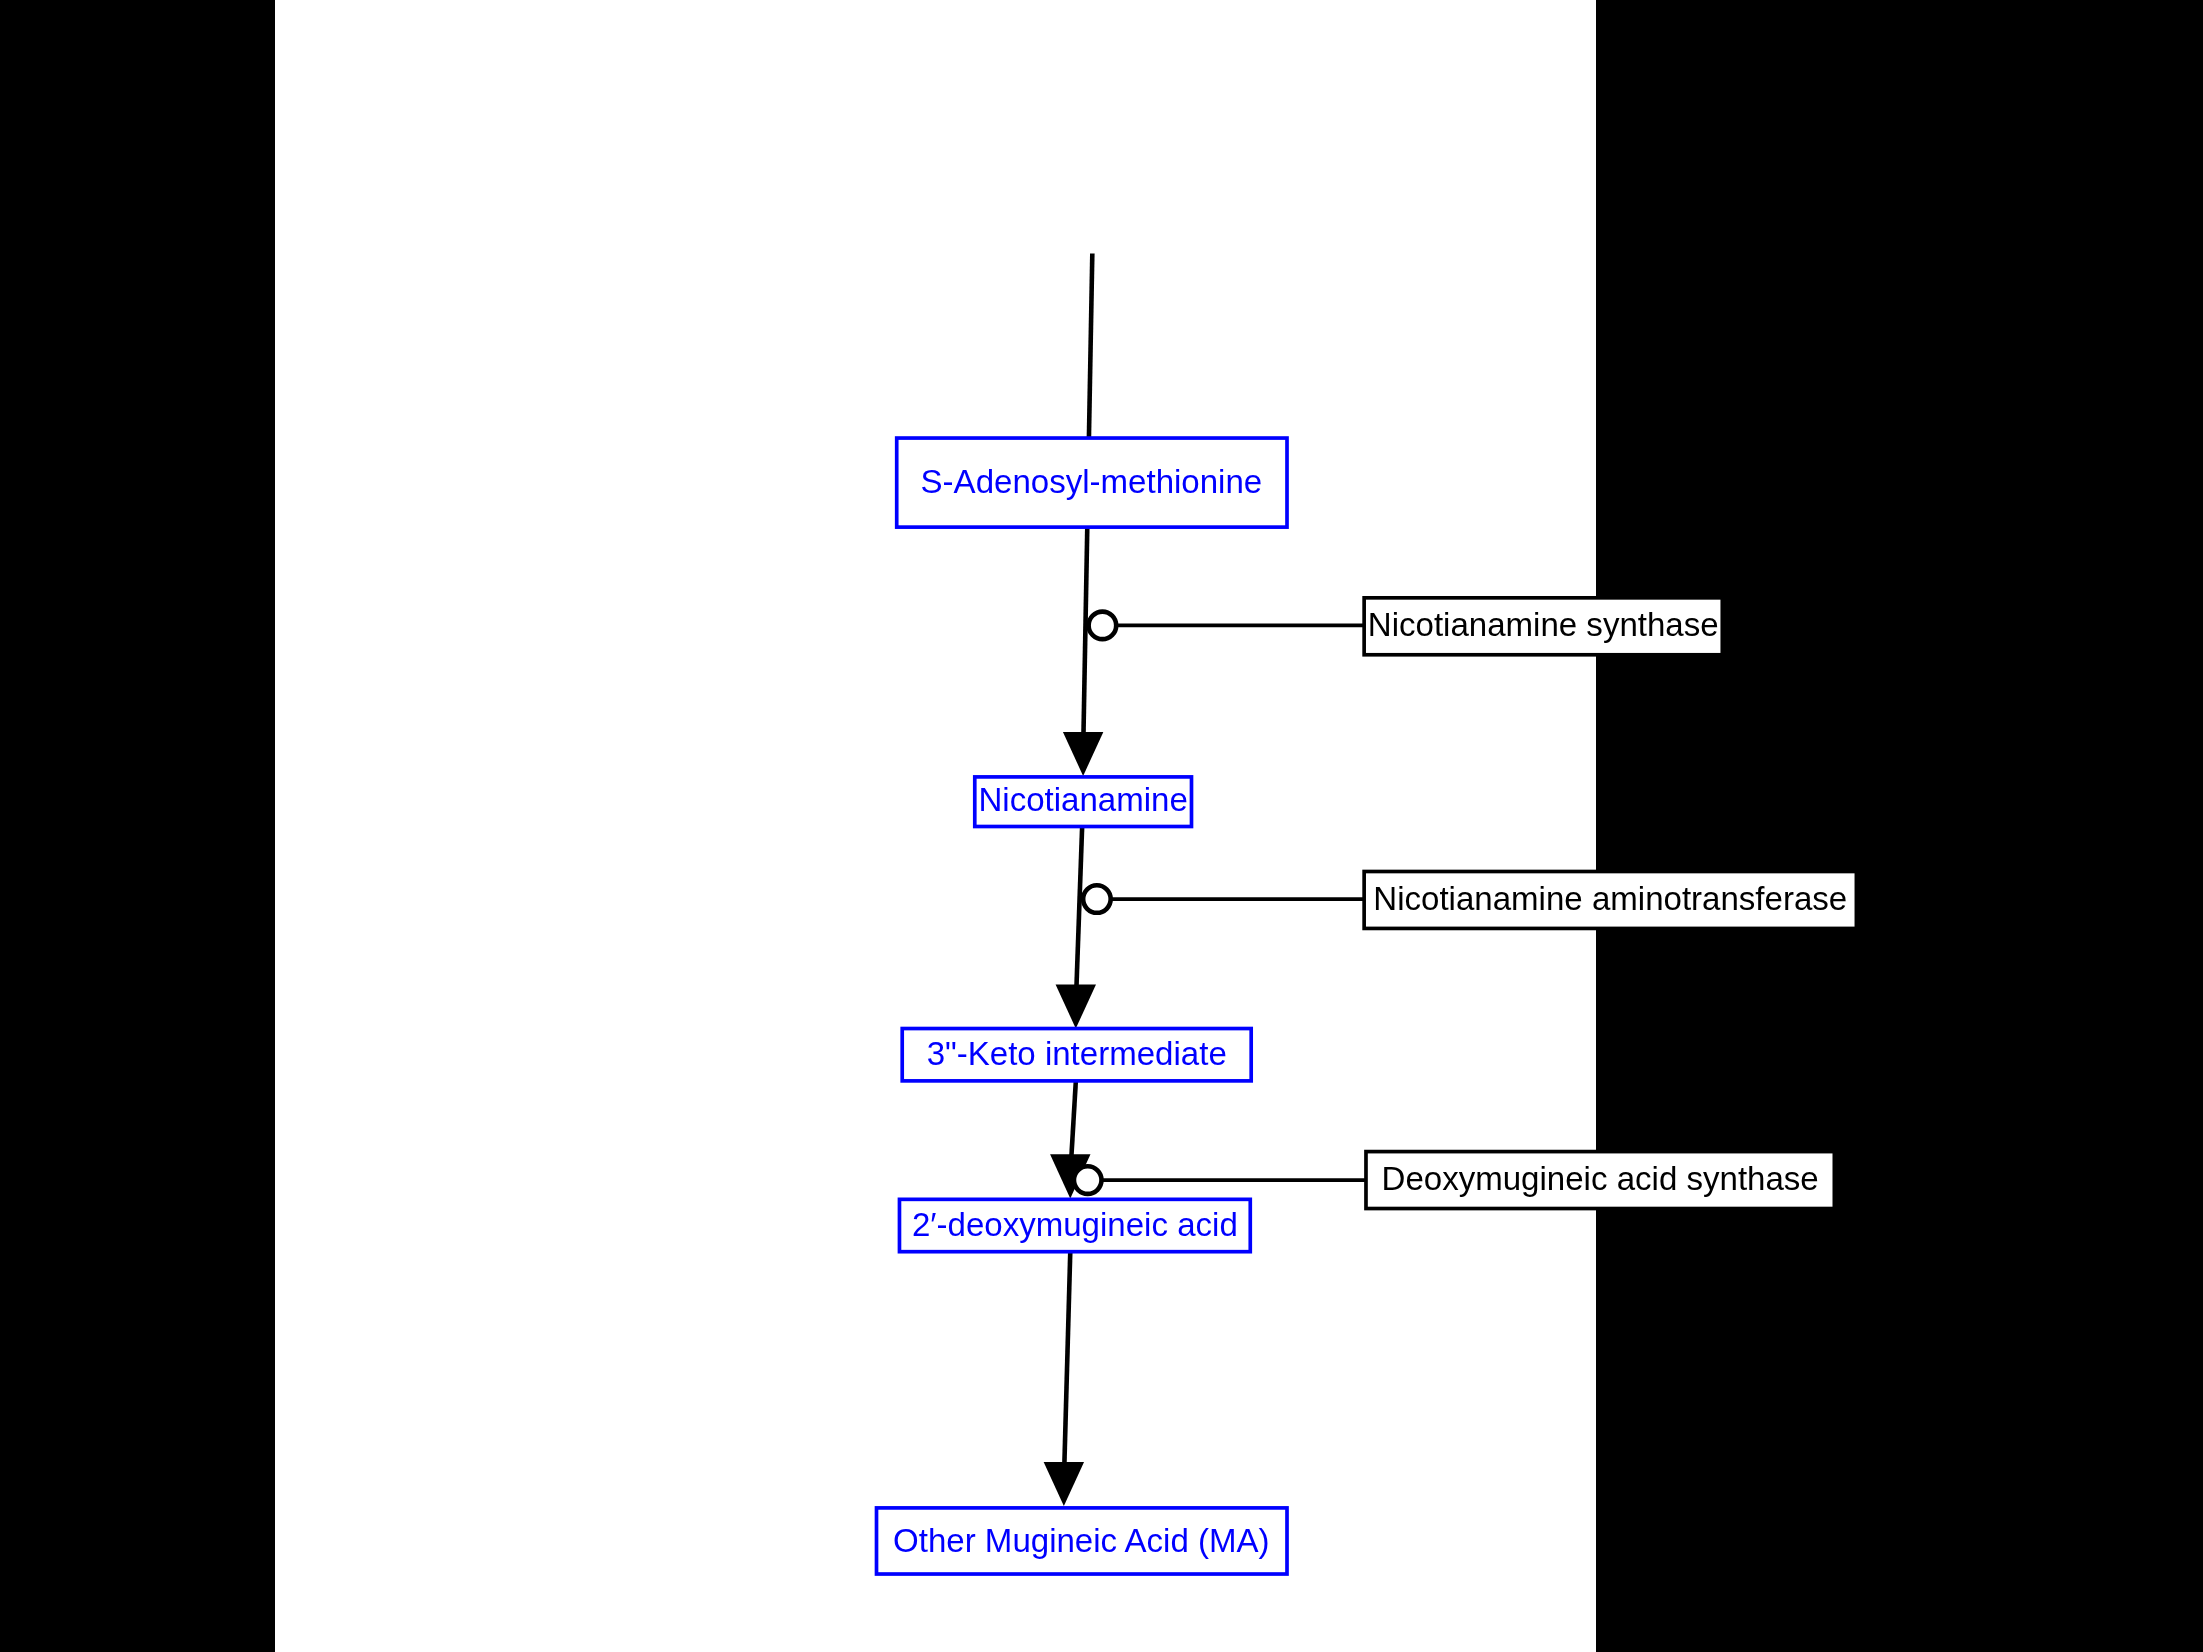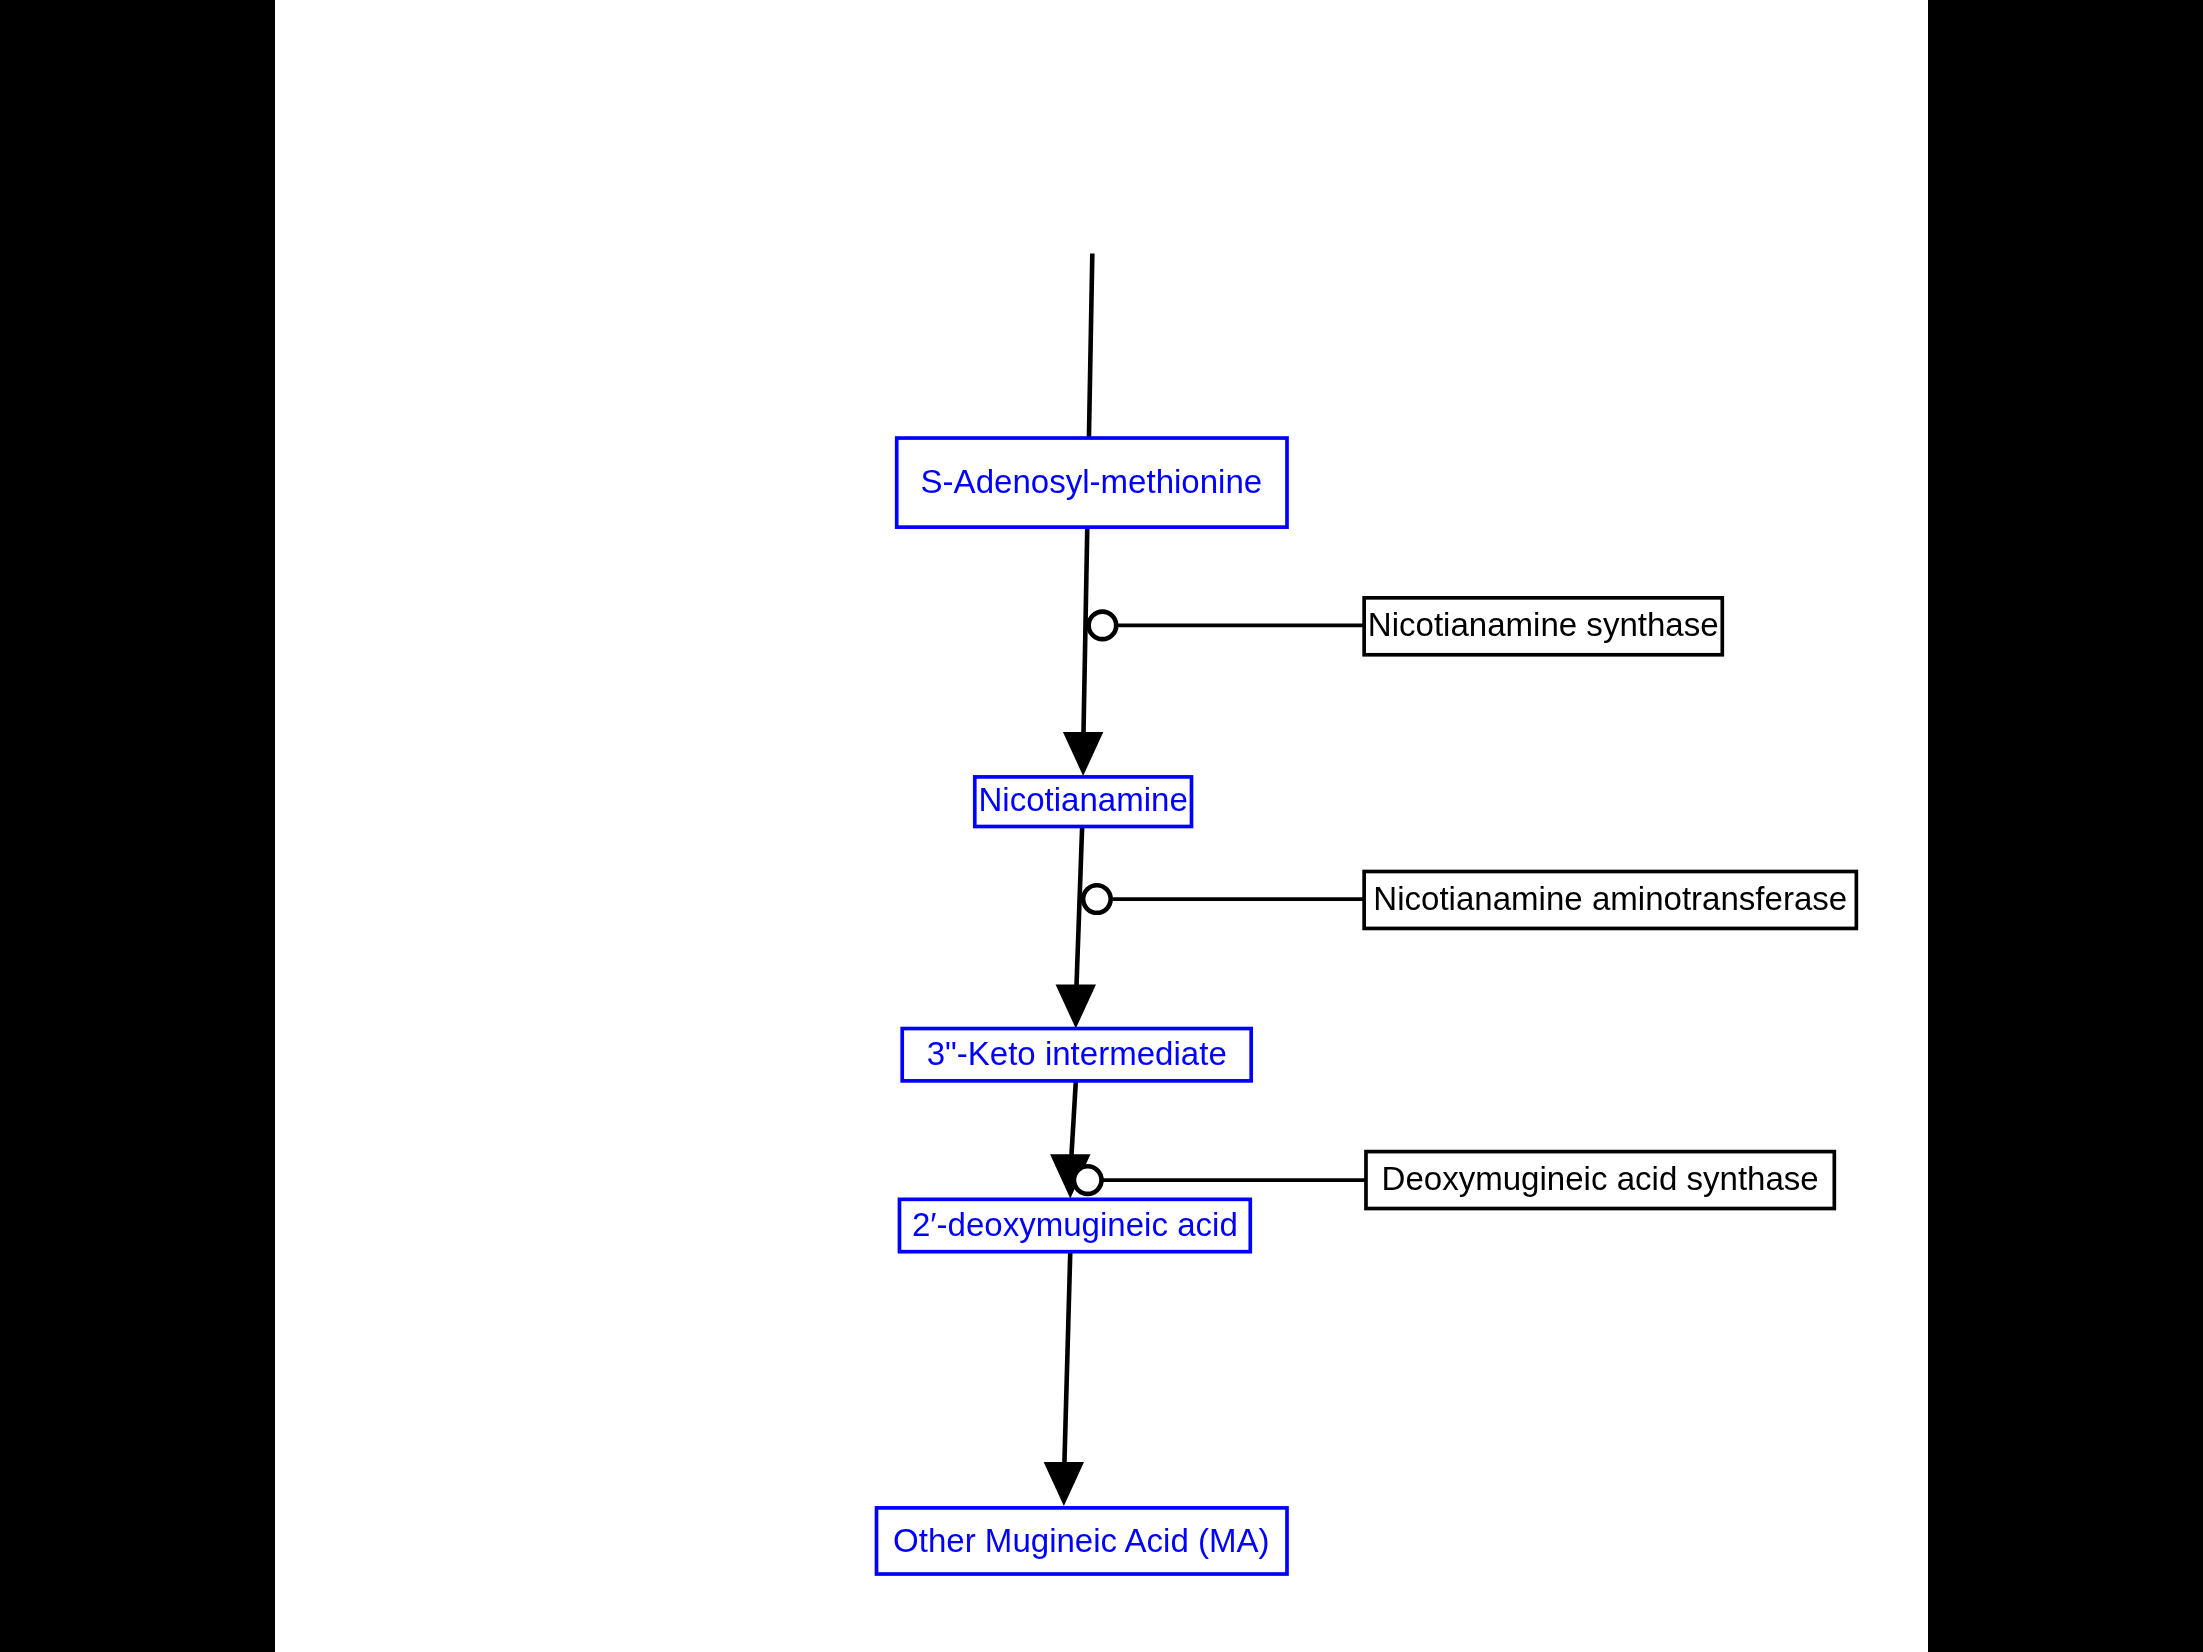--- a/index.html
+++ b/index.html
@@ -11,21 +11,21 @@
     position: relative;
     width: 2204px;
     height: 1653px;
     background: #000000;
     overflow: hidden;
   }
   #canvas {
     position: absolute;
     left: 275px;
     top: 0px;
-    width: 1653px;
+    width: 1321px;
     height: 1653px;
     background: #ffffff;
   }
   #diagram-svg {
     position: absolute;
     left: 0;
     top: 0;
     width: 1653px;
     height: 1653px;
     display: block;

